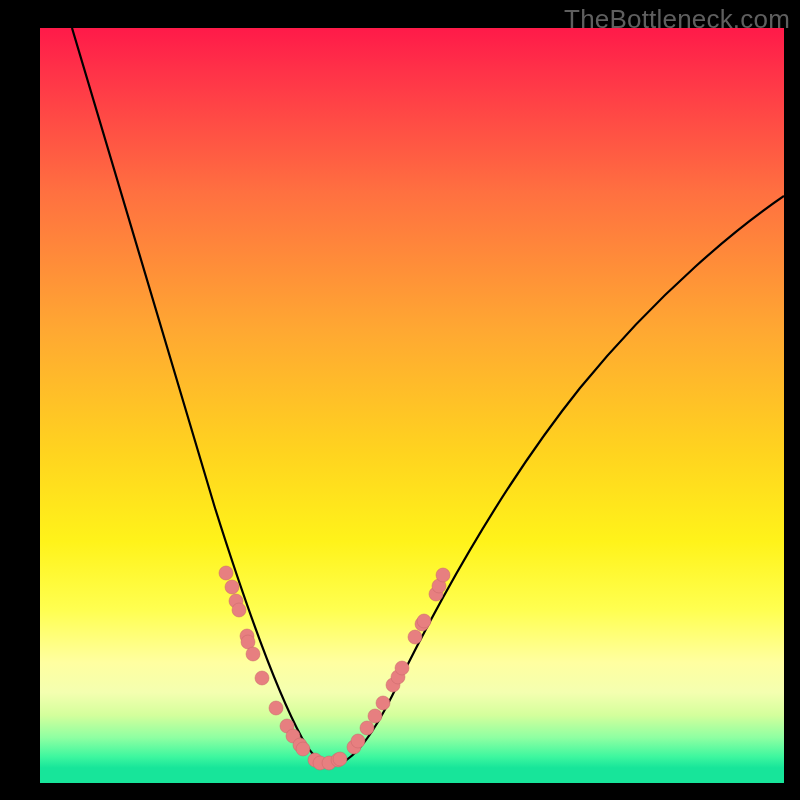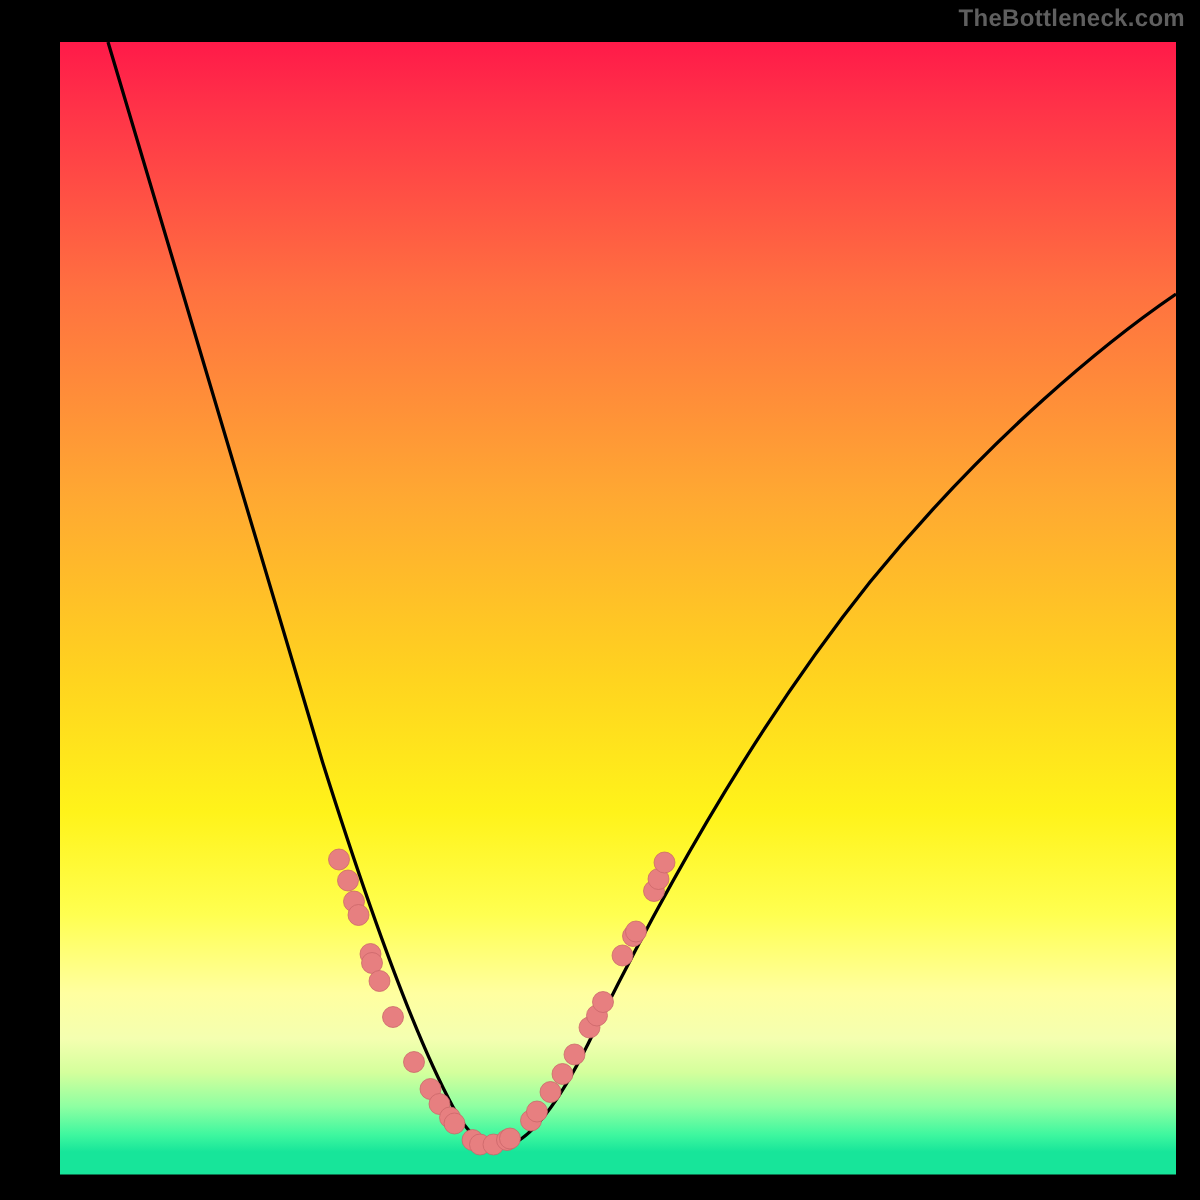--- a/index.html
+++ b/index.html
@@ -15,22 +15,22 @@
     position: relative;
     width: 800px;
     height: 800px;
     background: #000;
   }
   .watermark {
     position: absolute;
     top: 4px;
     right: 10px;
     color: #5f5f5f;
-    font-size: 16px;
-    font-weight: 700;
+    font-size: 26px;
+    font-weight: 400;
     letter-spacing: 0.2px;
     z-index: 10;
   }
   .plot-area {
     position: absolute;
     left: 40px;
     top: 28px;
     width: 744px;
     height: 755px;
     background: linear-gradient(to bottom,

